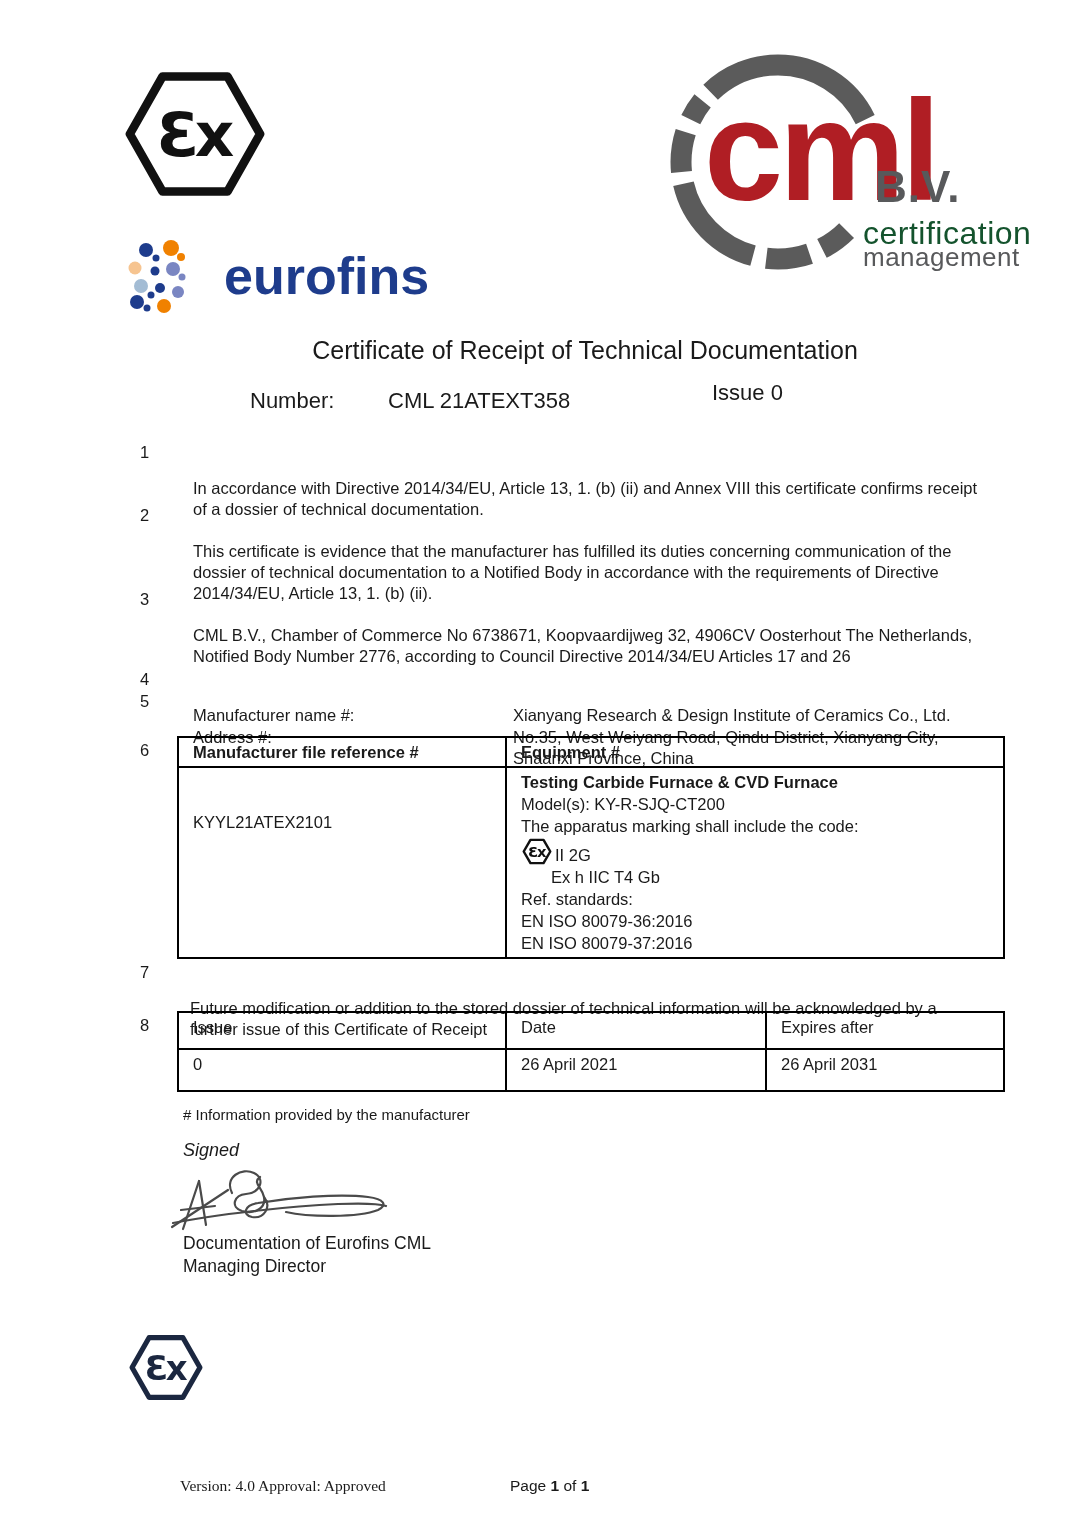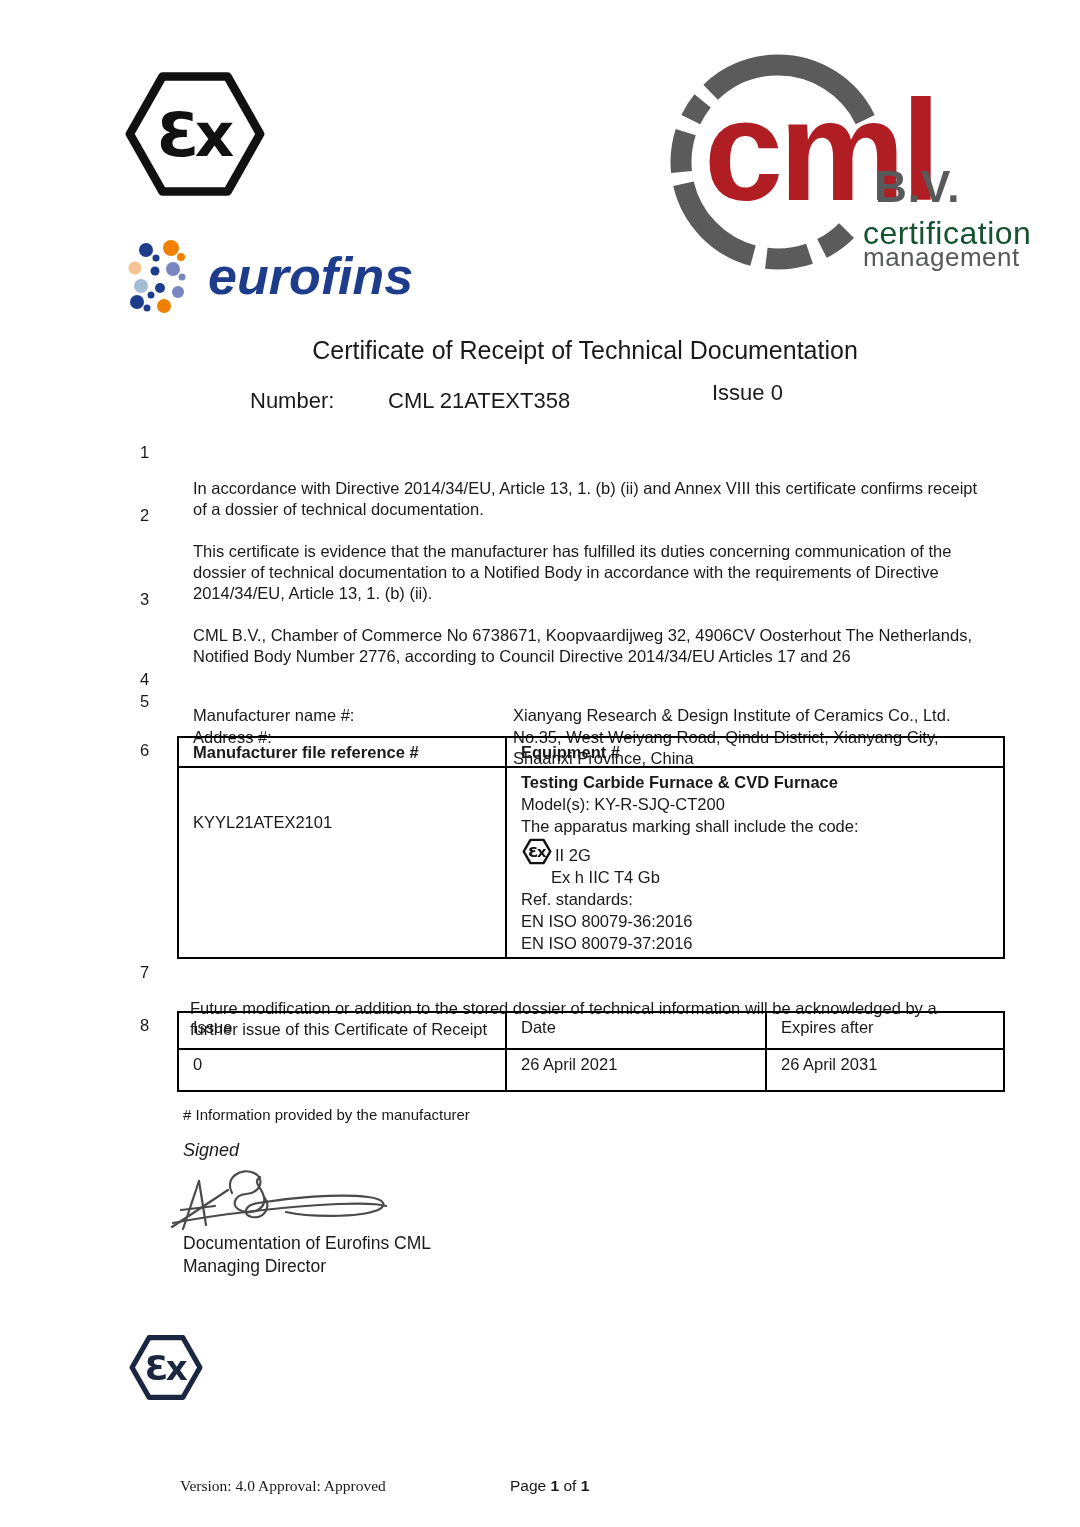--- a/index.html
+++ b/index.html
@@ -2,21 +2,21 @@
 <html><head>
 <meta charset="utf-8">
 <style>
   * { margin:0; padding:0; box-sizing:border-box; }
   html,body { background:#ffffff; }
   body { font-family:"Liberation Sans", sans-serif; color:#1a1a1a; }
   .page { position:relative; width:1080px; height:1527px; background:#ffffff; margin:0 auto; overflow:hidden; }
   .abs { position:absolute; }
 
   
-  .eurofins-wrap { display:flex; align-items:center; gap:10px;font-style:italic; }
+  .eurofins-wrap { display:flex; align-items:center; gap:26px; }
   .eurofins-text { font-size:52px; font-weight:600; color:#1e3c8c; letter-spacing:0px; }
 
   .cml-text { font-weight:bold; color:#b01e24; font-size:142px; letter-spacing:-4px; line-height:1; }
   .cml-bv { font-weight:bold; color:#58595b; font-size:44px; letter-spacing:1px; }
   .cml-cert { font-weight:normal; color:#14532d; font-size:32px; letter-spacing:0.5px; }
   .cml-mgmt { font-weight:400; color:#58595b; font-size:26px; letter-spacing:0.5px; }
 
   
   .title { font-size:25px; font-weight:normal; text-align:center; }
   .numrow { font-size:22px; }

